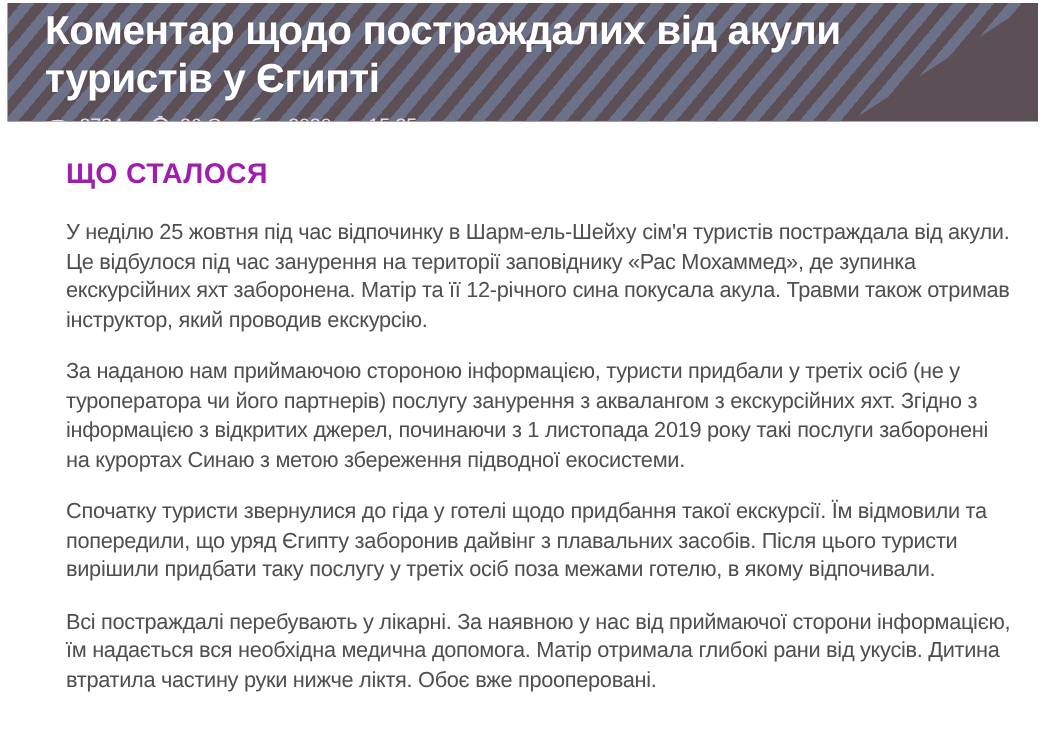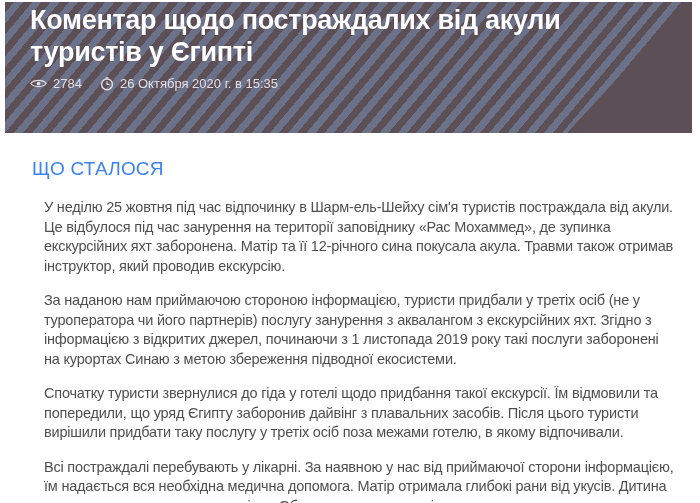--- a/index.html
+++ b/index.html
@@ -5,21 +5,21 @@
   html, body { margin: 0; padding: 0; }
   body {
     width: 700px; height: 503px;
     background: #ffffff;
     font-family: "Liberation Sans", sans-serif;
     overflow: hidden;
   }
   .hero {
     position: relative;
     margin: 2px 8px 0 5px;
-    height: 131px;
+    height: 79px;
     background: #5d4f56;
     overflow: hidden;
   }
   .hero-stripes {
     position: absolute; inset: 0;
     background: repeating-linear-gradient(130deg, transparent 0 7px, #6a7189 7px 14px);
     clip-path: polygon(0 0, 99.4% 0, 81.8% 100%, 0 100%);
   }
   .hero-inner {
     position: relative;
@@ -42,25 +42,25 @@
     gap: 18px;
     color: #e3dee2;
     font-size: 13px;
   }
   .meta-item { display: flex; align-items: center; gap: 6px; }
   .meta-item svg { display: block; }
   .content {
     padding: 14px 10px 0 28px;
   }
   .content h2 {
-    margin: 10px 4px 18px;
+    margin: 10px 16px 18px;
     font-size: 19px;
     line-height: 23px;
-    font-weight: normal;
-    color: #3b82f6;
+    font-weight: bold;
+    color: #a21caf;
     letter-spacing: 0.2px;
   }
   .content p {
     margin: 0 16px 15px;
     font-size: 14.5px;
     line-height: 19.5px;
     letter-spacing: -0.2px;
     color: #4f4f4f;
   }
 </style>

